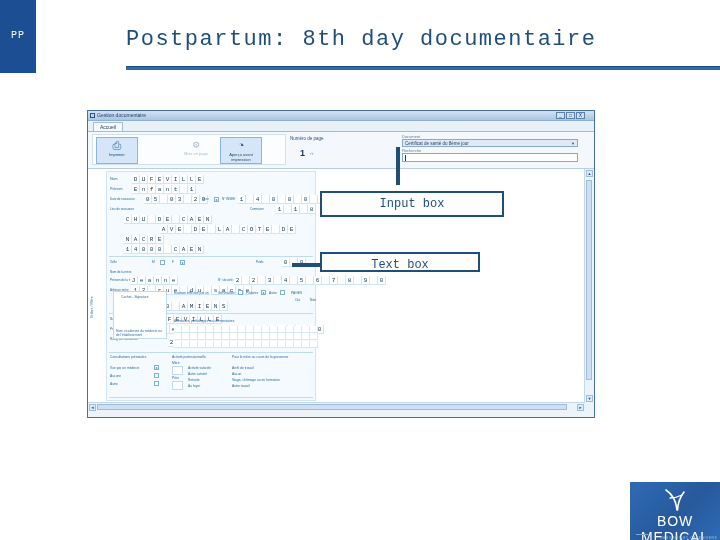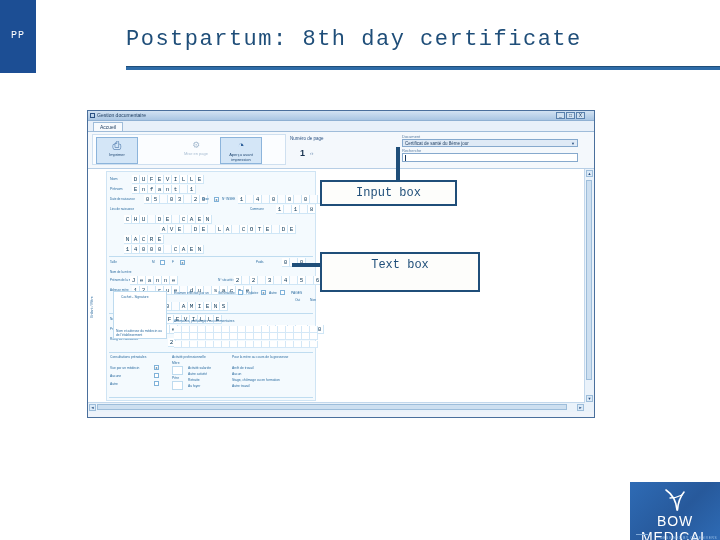--- a/index.html
+++ b/index.html
@@ -475,30 +475,30 @@
     background: #fdfdfb;
     border: 2px solid #1f4e79;
     box-sizing: border-box;
     text-align: center;
     color: #1f4e79;
     font-family: "Liberation Mono", monospace;
     font-size: 12px;
   }
   #callout-input {
     left: 320px;
-    top: 180px;
-    width: 137px;
+    top: 191px;
+    width: 184px;
     height: 26px;
     line-height: 22px;
   }
   #callout-text {
     left: 320px;
     top: 252px;
     width: 160px;
-    height: 40px;
+    height: 20px;
     line-height: 22px;
   }
   .arrow-line {
     position: absolute;
     background: #1f4e79;
   }
   #arrow-input-stem {
     left: 396px;
     top: 147px;
     width: 4px;
@@ -580,21 +580,21 @@
     background: #7fa9d8;
     vertical-align: middle;
     margin: 0 3px;
   }
 </style>
 </head>
 <body>
 
 <div id="slide-header-block"></div>
 <div id="slide-header-block-label">PP</div>
-<div id="slide-title">Postpartum: 8th day certificate</div>
+<div id="slide-title">Postpartum: 8th day documentaire</div>
 <div id="slide-title-rule"></div>
 
 <div id="app-window">
 
   <div id="window-titlebar">
     <span id="window-title-icon"></span>
     <span id="window-title-text">Gestion documentaire</span>
     <span class="win-btn" id="win-min">_</span>
     <span class="win-btn" id="win-max">□</span>
     <span class="win-btn" id="win-close">X</span>

